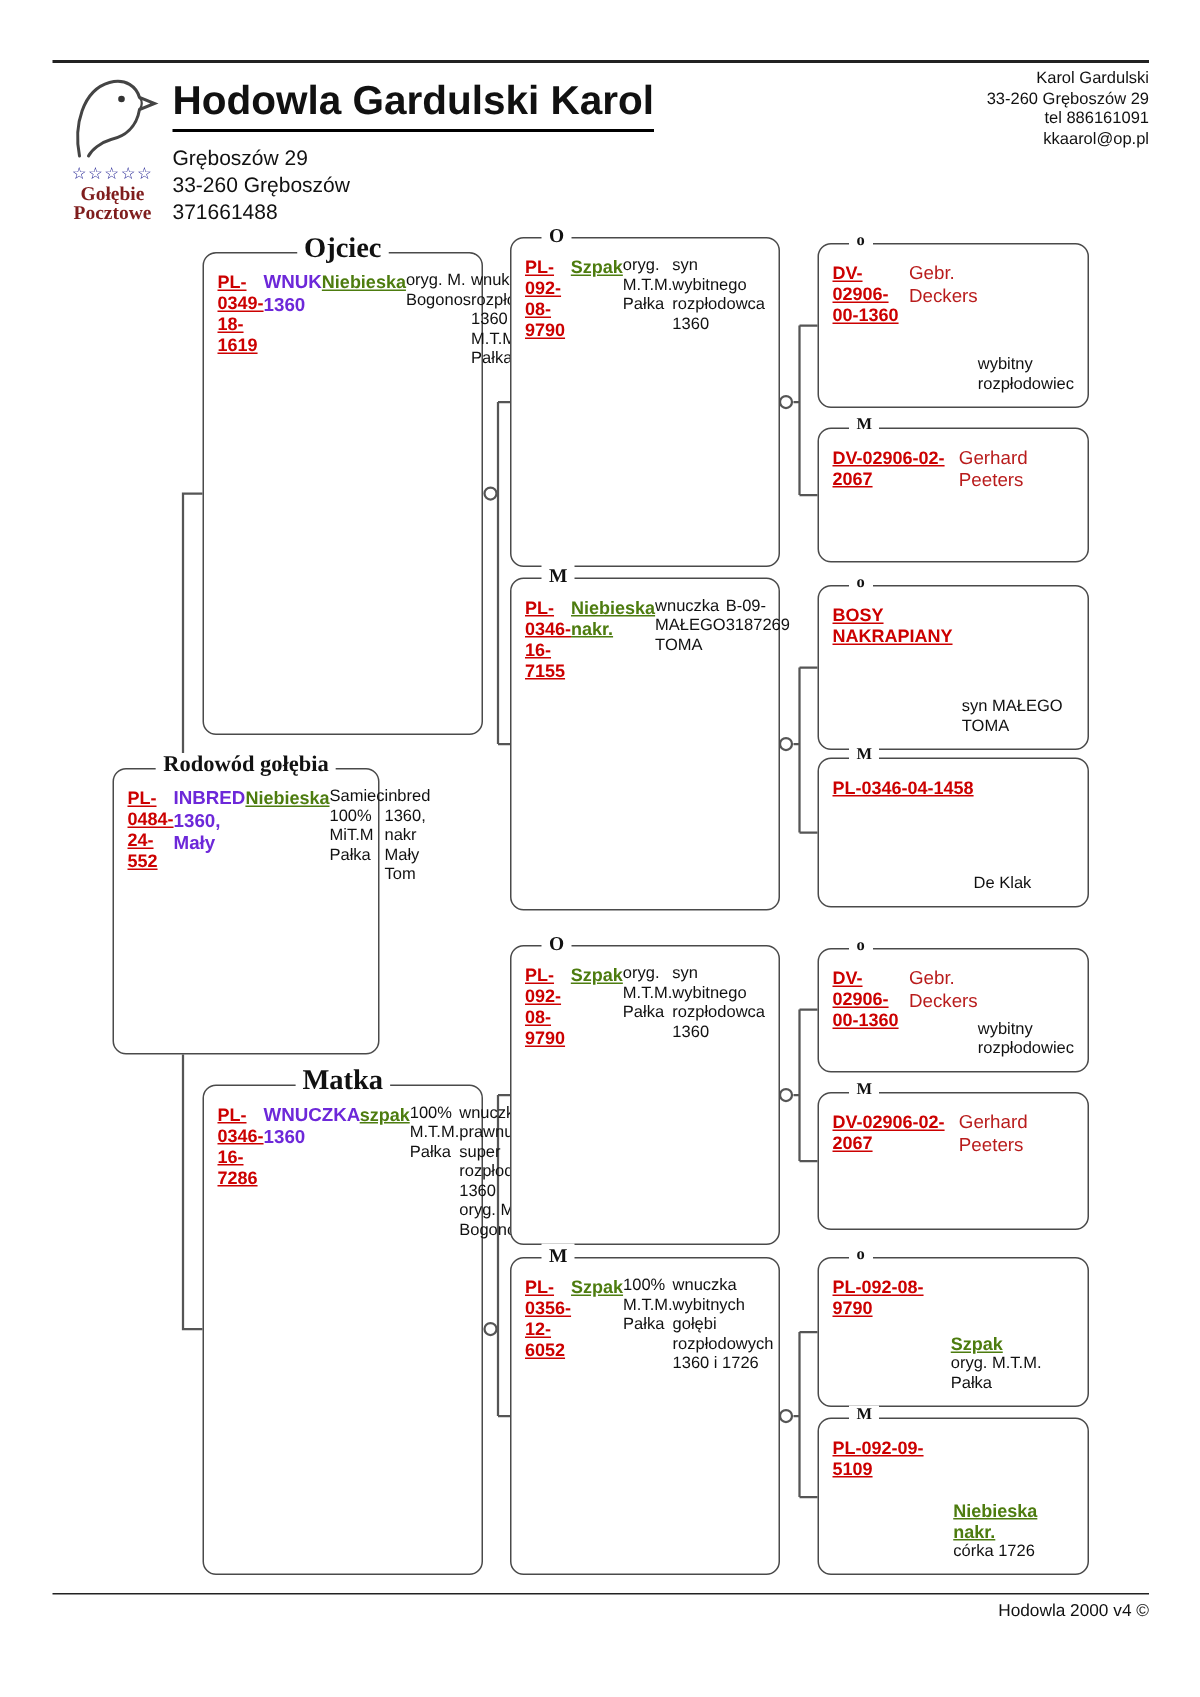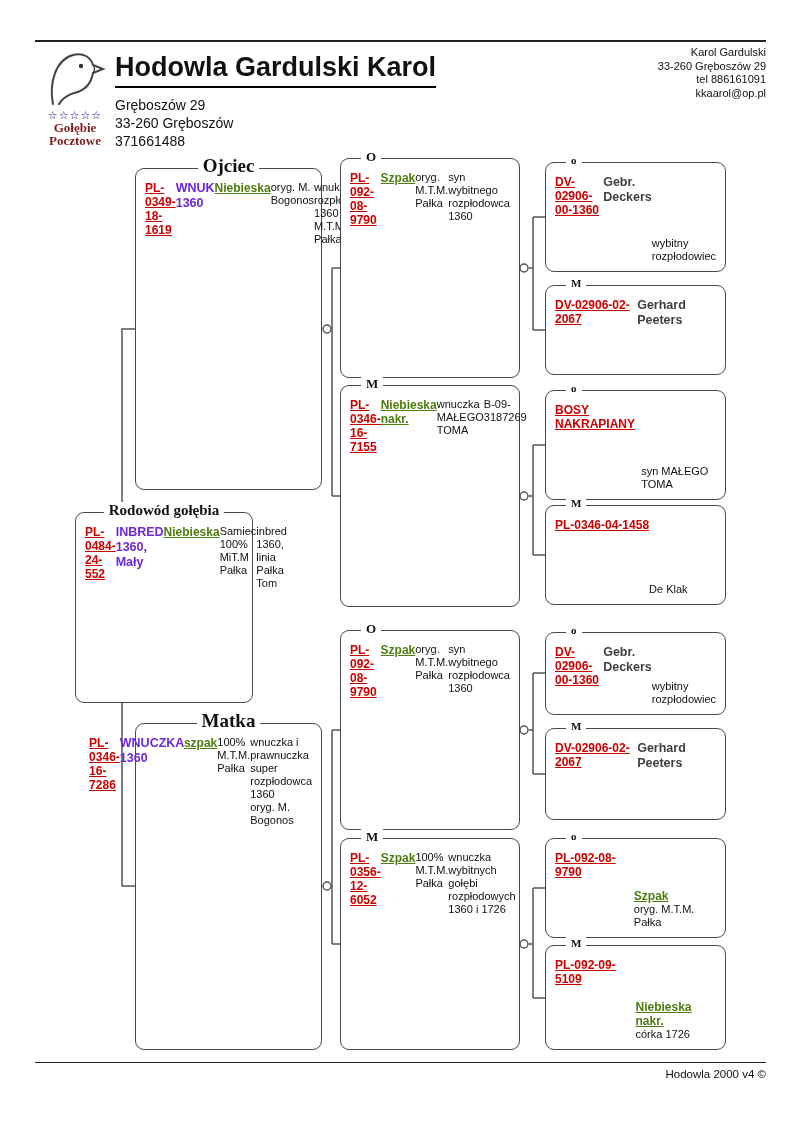--- a/index.html
+++ b/index.html
@@ -20,21 +20,21 @@
         padding:12px 9px 8px 9px;box-sizing:border-box;display:flex;flex-direction:row;z-index:2;}
   .legend{position:absolute;background:#fff;padding:0 5px;font-family:"Liberation Serif",serif;
           font-weight:bold;color:#111;white-space:nowrap;}
   .legend.big{left:50%;transform:translateX(-50%);font-size:19px;top:-14px;}
   .legend.mid{left:50%;transform:translateX(-50%);font-size:15px;top:-11px;}
   .legend.small{left:20px;font-size:13px;top:-10px;}
   .legend.tiny{left:20px;font-size:11px;top:-9px;}
   .ring{color:#cc0000;font-weight:bold;text-decoration:underline;font-size:12px;line-height:14px;}
   .pname{color:#6d28d9;font-weight:bold;font-size:12.5px;line-height:15px;}
   .pcolor{color:#4d7c0f;font-weight:bold;text-decoration:underline;font-size:12px;line-height:14px;}
-  .breeder{color:#404040;font-size:12.5px;line-height:15px;font-weight:bold;}
+  .breeder{color:#b91c1c;font-size:12.5px;line-height:15px;}
   .info{color:#111;font-size:11px;line-height:13px;white-space:pre-line;}
   .mt-auto{margin-top:auto;}.sp12{height:12px;}.sp14{height:14px;}.sp18{height:18px;}
   .sp20{height:20px;}.sp24{height:24px;}.sp26{height:26px;}.sp28{height:28px;}.sp44{height:44px;}
   #connectors{position:absolute;left:0;top:0;z-index:1;}
 </style>
 </head>
 <body>
 
 <div id="page">
 
@@ -101,24 +101,24 @@
 
   <div class="pbox" style="left:75px;top:512px;width:178px;height:191px;">
     <span class="legend mid">Rodowód gołębia</span>
     <div class="ring">PL-0484-24-552</div>
     <div class="pname">INBRED 1360, Mały</div>
     <div class="sp14"></div>
     <div class="pcolor">Niebieska</div>
     <div class="info">Samiec
 100% MiT.M Pałka</div>
     <div class="sp12"></div>
-    <div class="info">inbred 1360, linia Pałka Tom</div>
-  </div>
-
-  <div class="pbox" style="left:135px;top:723px;width:187px;height:327px;justify-content:flex-end;">
+    <div class="info">inbred 1360, nakr Mały Tom</div>
+  </div>
+
+  <div class="pbox" style="left:135px;top:723px;width:187px;height:327px;">
     <span class="legend big">Matka</span>
     <div class="ring">PL-0346-16-7286</div>
     <div class="pname">WNUCZKA 1360</div>
     <div class="sp26"></div>
     <div class="pcolor">szpak</div>
     <div class="info">100% M.T.M. Pałka</div>
     <div class="sp18"></div>
     <div class="info">wnuczka i prawnuczka super rozpłodowca 1360
 oryg. M. Bogonos</div>
   </div>

